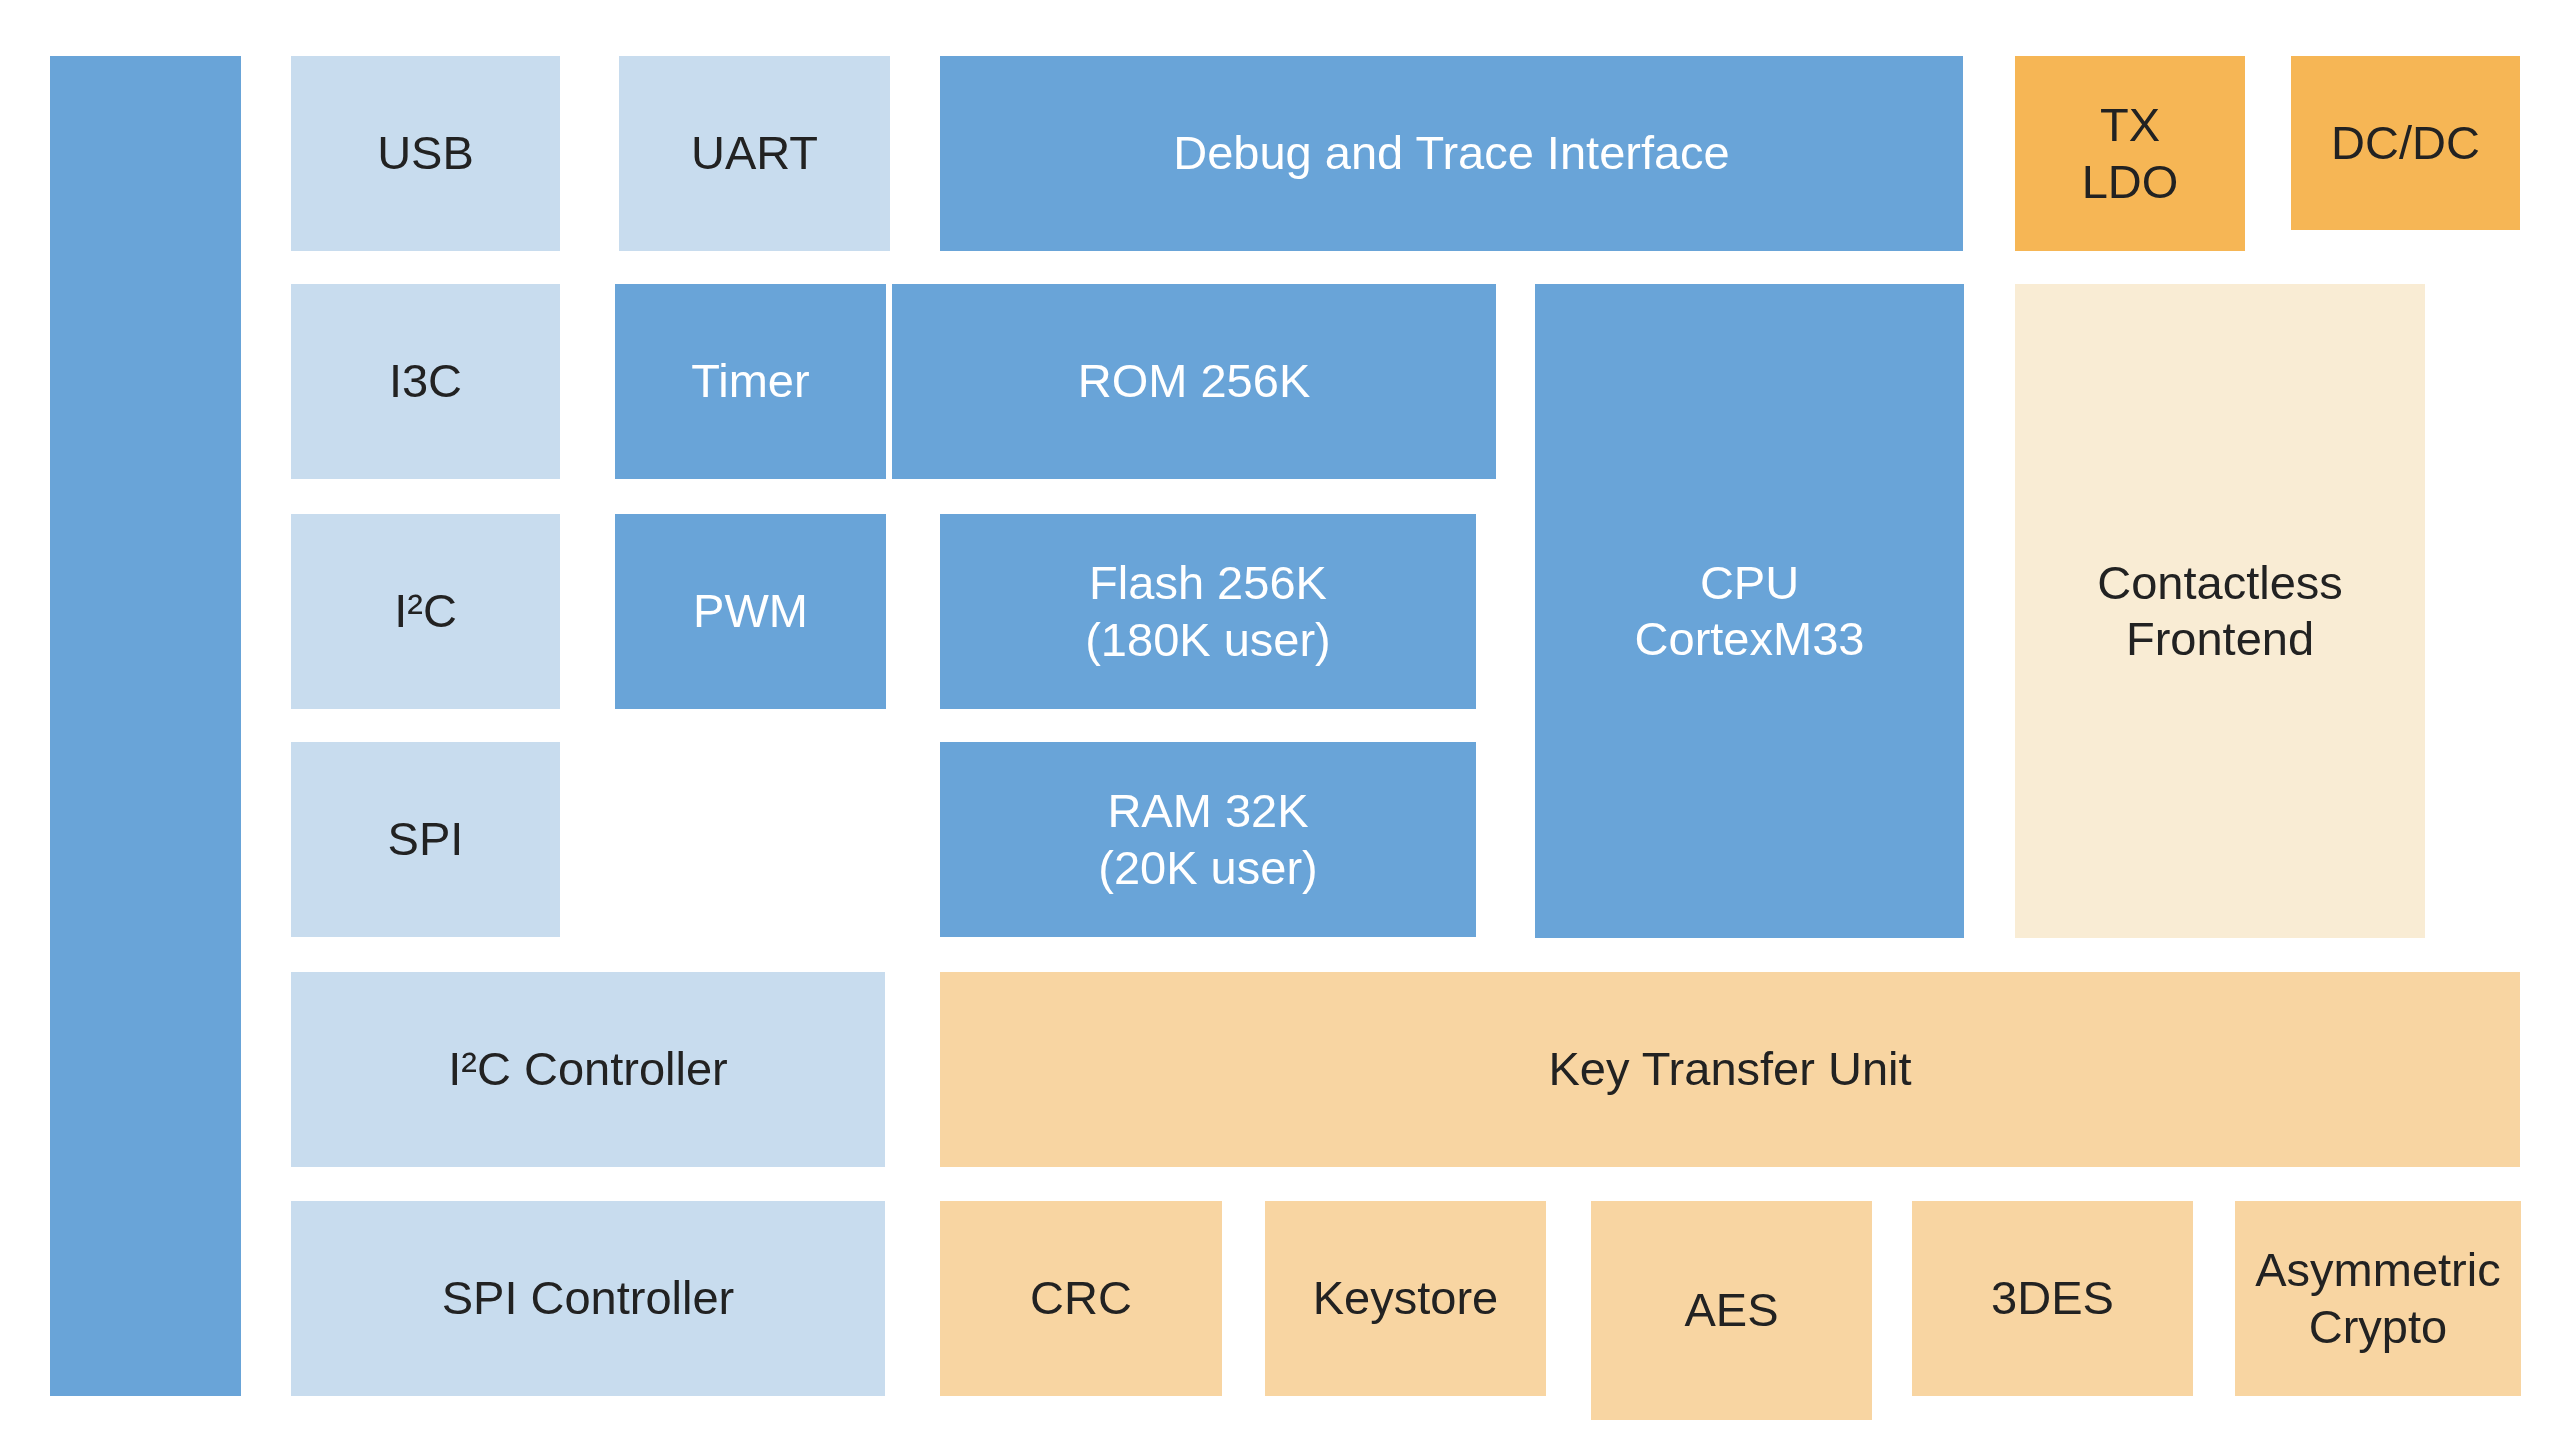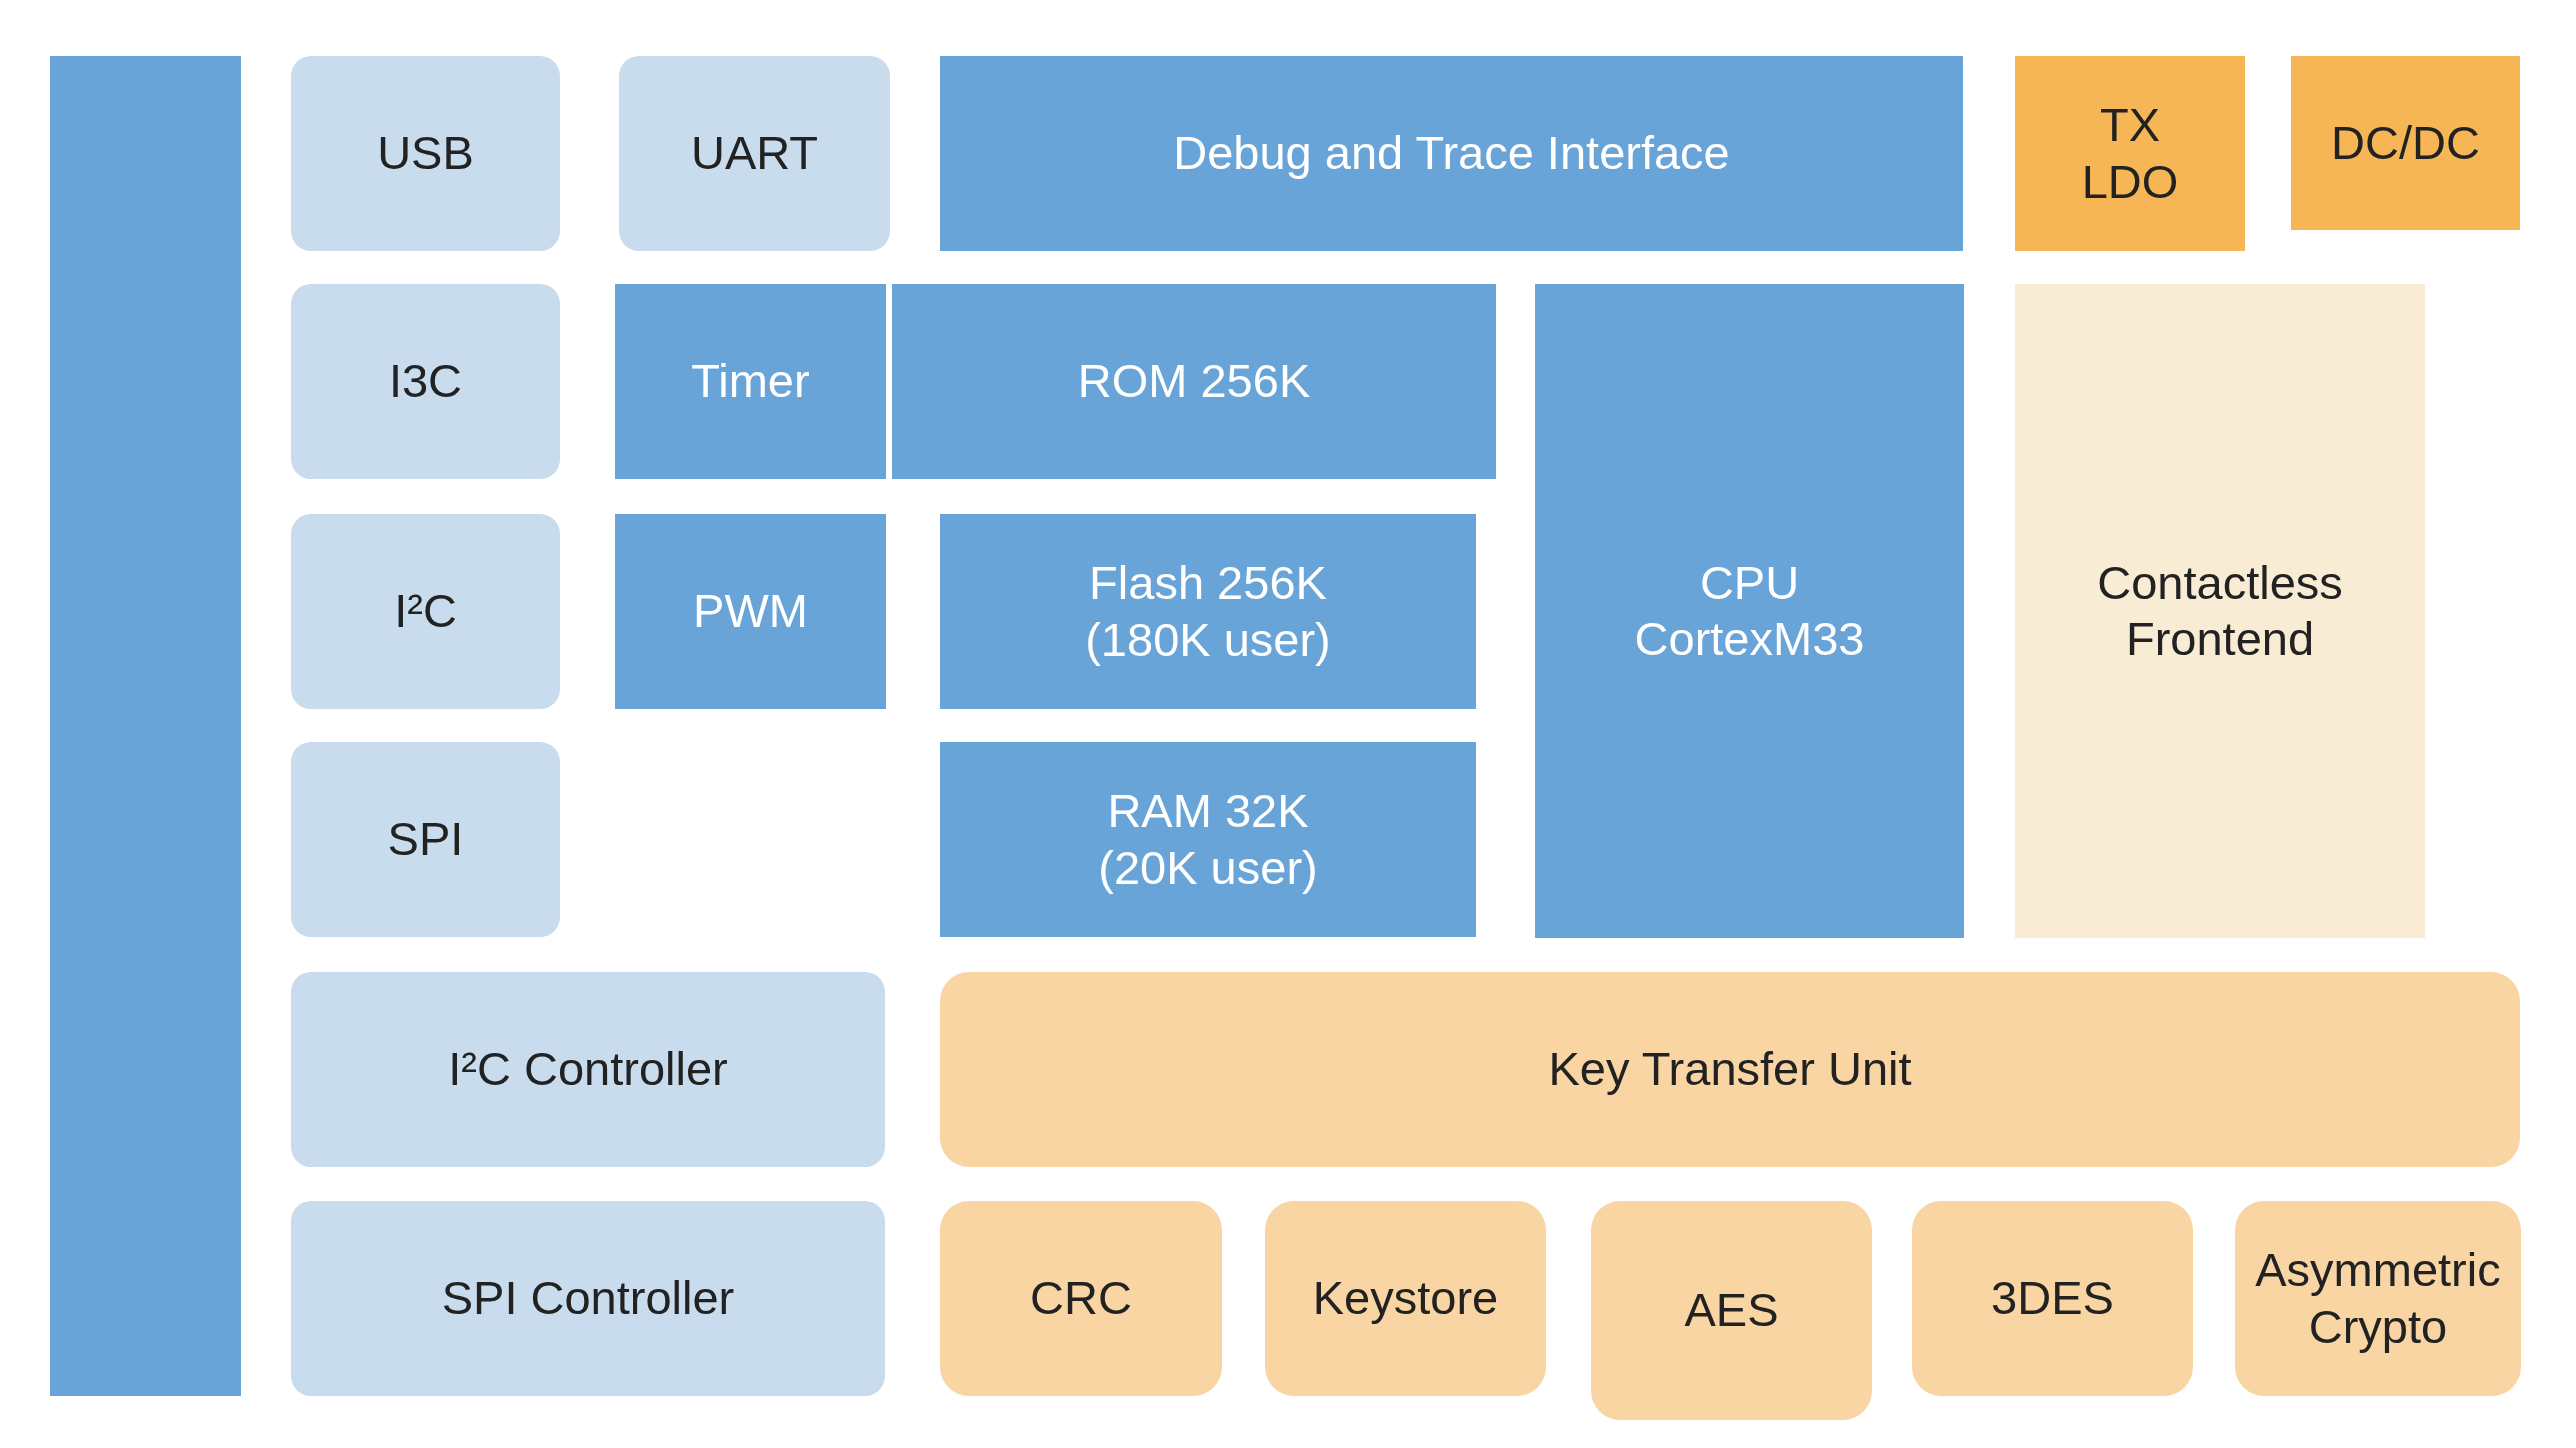--- a/index.html
+++ b/index.html
@@ -27,23 +27,23 @@
     display:flex;
     align-items:center;
     justify-content:center;
     text-align:center;
     white-space:pre-line;
     font-size:47px;
     line-height:1.2;
     color:var(--ink);
   }
   .b-blue{background:var(--blue);color:var(--text-on-blue);}
-  .b-lightblue{background:var(--light-blue);border-radius:20px;}
+  .b-lightblue{background:var(--light-blue);}
   .b-orange{background:var(--orange);}
-  .b-lightorange{background:var(--light-orange);border-radius:29px;}
+  .b-lightorange{background:var(--light-orange);}
   .b-cream{background:var(--cream);}
 </style>
 </head>
 <body>
 
 <div class="canvas">
 
   <div class="block b-blue" style="left:50px;top:56px;width:191px;height:1340px"></div>
 
   <div class="block b-lightblue" style="left:291px;top:56px;width:269px;height:195px">USB</div>

